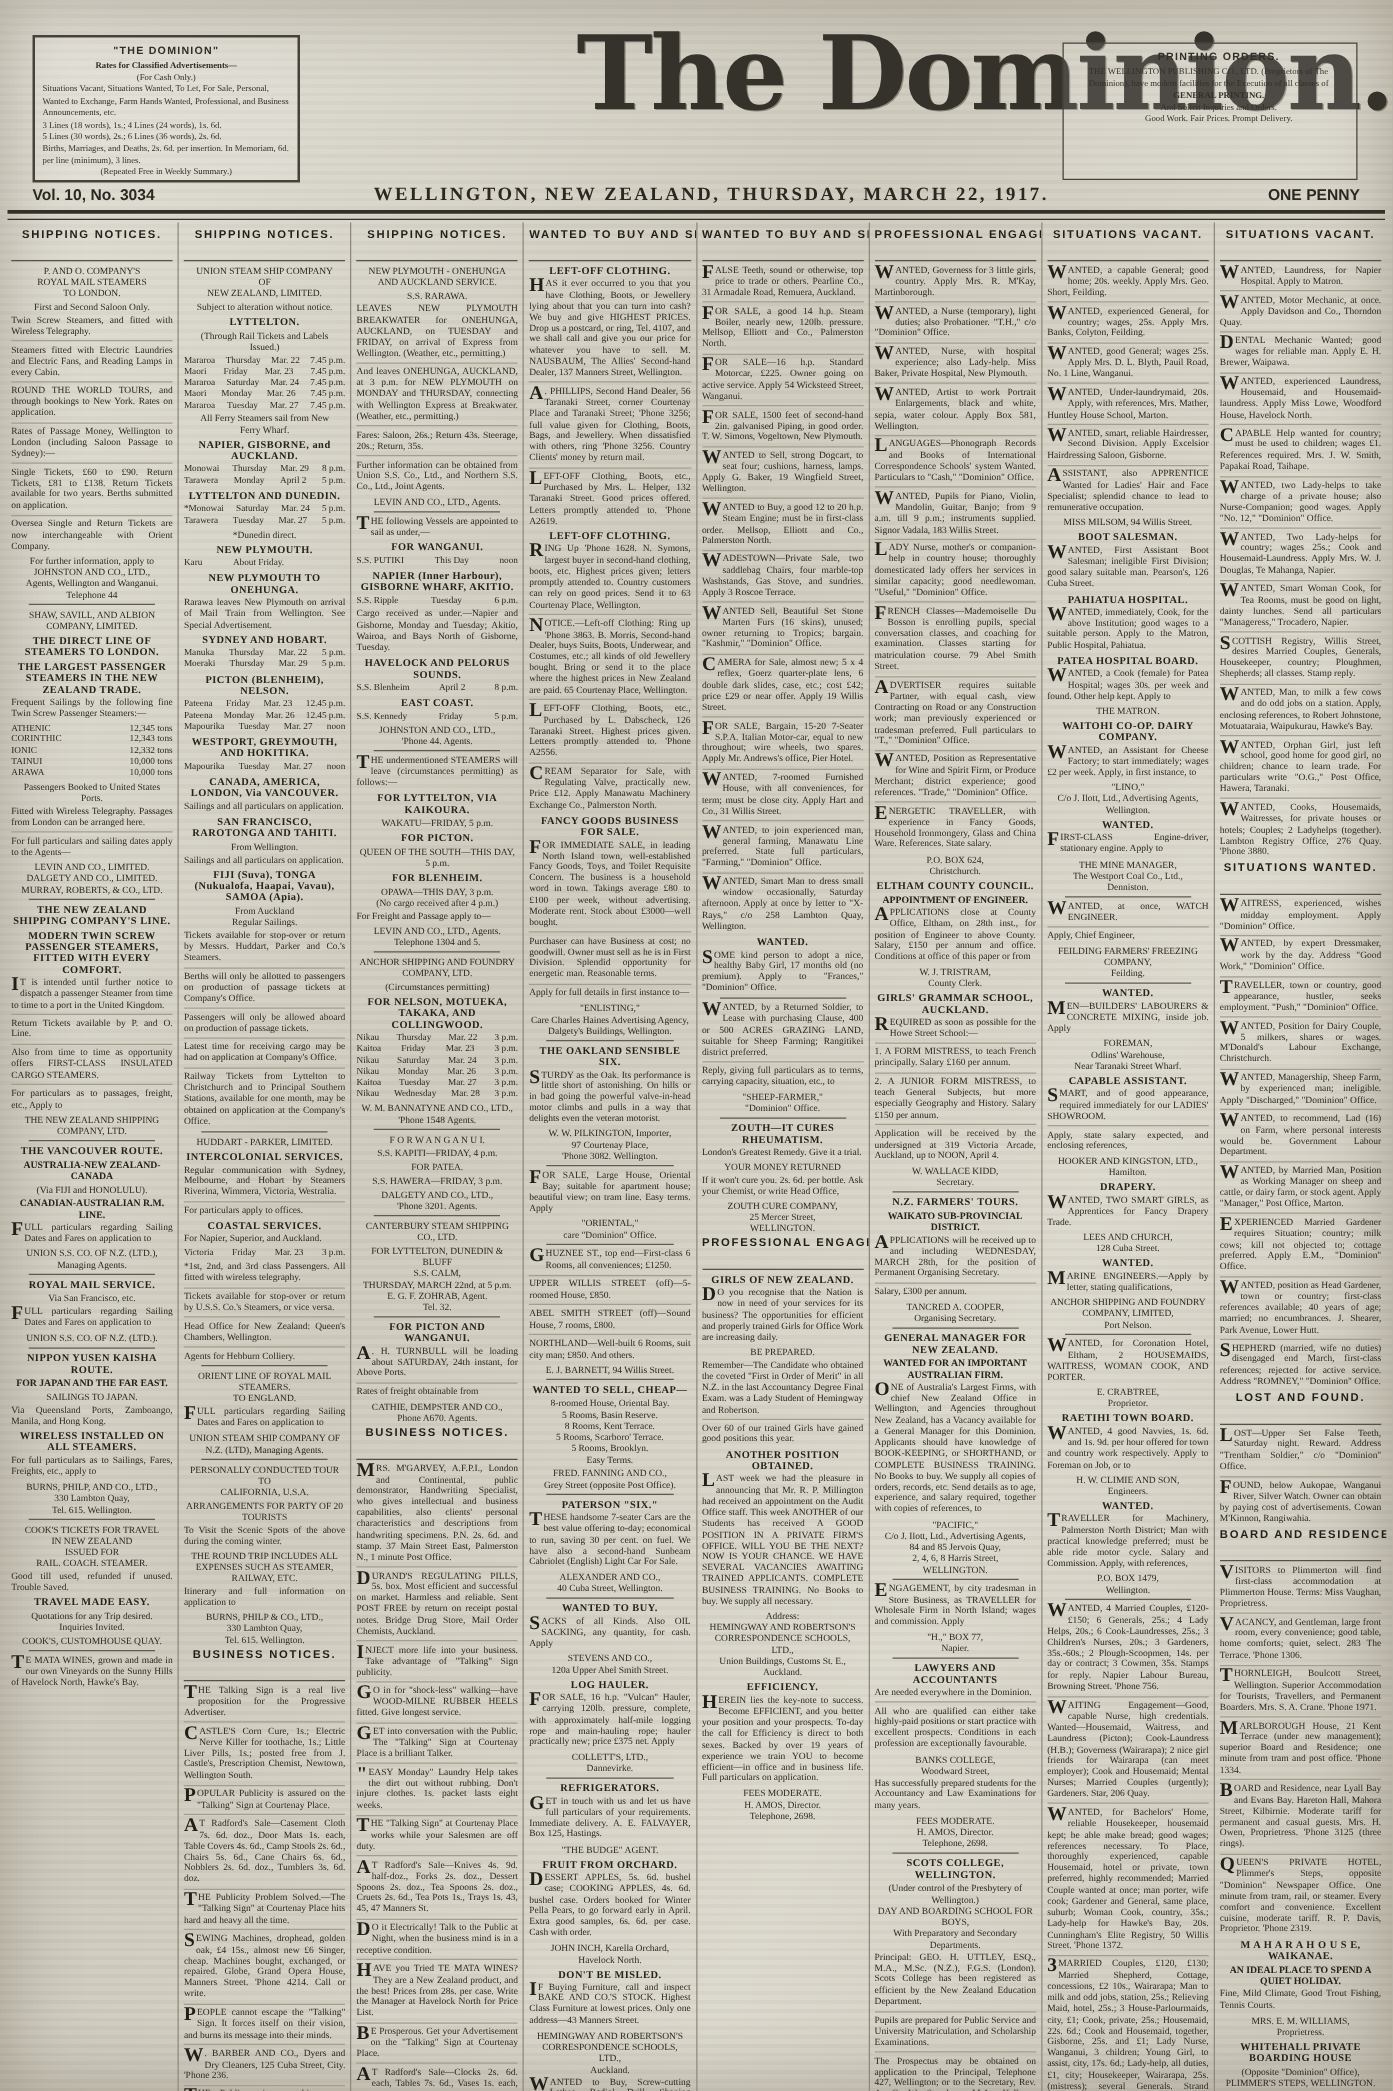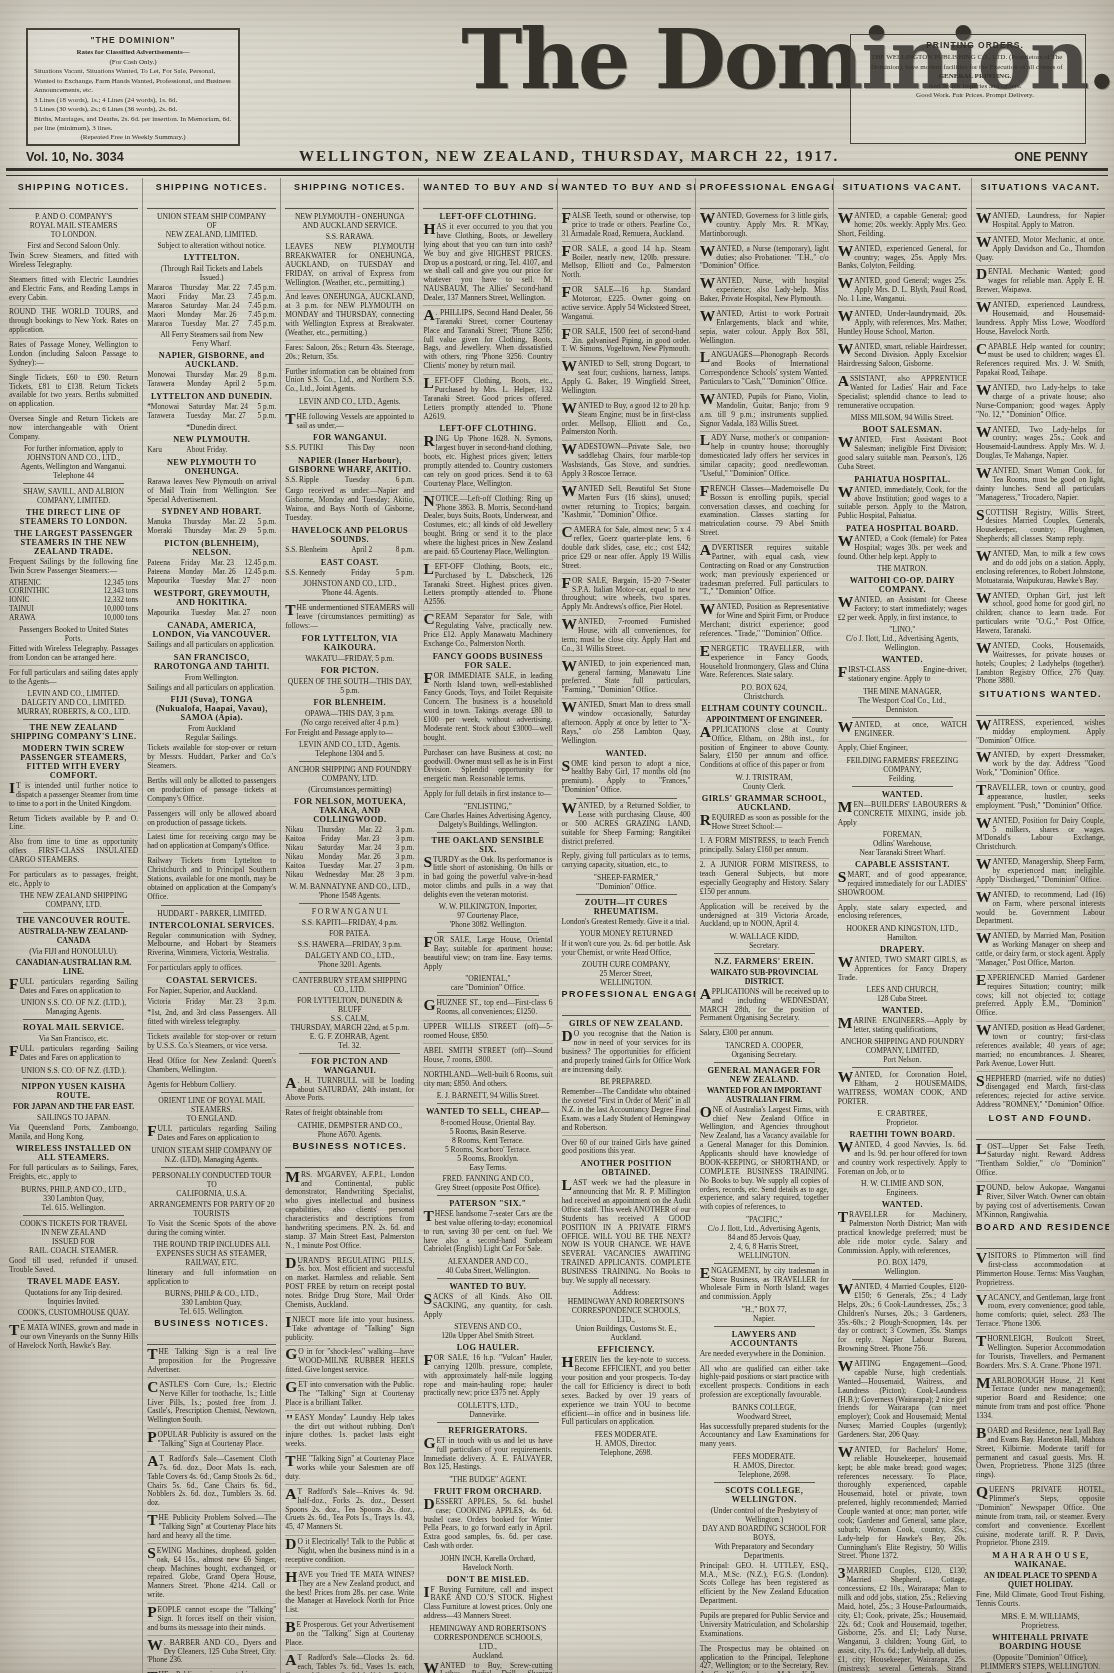--- a/index.html
+++ b/index.html
@@ -570,21 +570,21 @@
         <div class="subh2">APPOINTMENT OF ENGINEER.</div>
         <p class="ad"><span class="dc">A</span>PPLICATIONS close at County Office, Eltham, on 28th inst., for position of Engineer to above County. Salary, £150 per annum and office. Conditions at office of this paper or from</p>
         <div class="cent">W. J. TRISTRAM,<br>County Clerk.</div>
         <div class="subh">GIRLS' GRAMMAR SCHOOL, AUCKLAND.</div>
         <p class="ad"><span class="dc">R</span>EQUIRED as soon as possible for the Howe Street School:—</p>
         <p class="ad">1. A FORM MISTRESS, to teach French principally. Salary £160 per annum.</p>
         <p class="ad">2. A JUNIOR FORM MISTRESS, to teach General Subjects, but more especially Geography and History. Salary £150 per annum.</p>
         <p class="ad">Application will be received by the undersigned at 319 Victoria Arcade, Auckland, up to NOON, April 4.</p>
         <div class="cent">W. WALLACE KIDD,<br>Secretary.</div>
         <div class="hr"></div>
-        <div class="subh">N.Z. FARMERS' EREIN.</div>
+        <div class="subh">N.Z. FARMERS' TOURS.</div>
         <div class="subh2">WAIKATO SUB-PROVINCIAL DISTRICT.</div>
         <p class="ad"><span class="dc">A</span>PPLICATIONS will be received up to and including WEDNESDAY, MARCH 28th, for the position of Permanent Organising Secretary.</p>
         <p class="ad">Salary, £300 per annum.</p>
         <div class="cent">TANCRED A. COOPER,<br>Organising Secretary.</div>
         <div class="hr"></div>
         <div class="subh">GENERAL MANAGER FOR NEW ZEALAND.</div>
         <div class="subh2">WANTED FOR AN IMPORTANT AUSTRALIAN FIRM.</div>
         <p class="ad"><span class="dc">O</span>NE of Australia's Largest Firms, with chief New Zealand Office in Wellington, and Agencies throughout New Zealand, has a Vacancy available for a General Manager for this Dominion. Applicants should have knowledge of BOOK-KEEPING, or SHORTHAND, or COMPLETE BUSINESS TRAINING. No Books to buy. We supply all copies of orders, records, etc. Send details as to age, experience, and salary required, together with copies of references, to</p>
         <div class="cent">"PACIFIC,"<br>C/o J. Ilott, Ltd., Advertising Agents,<br>84 and 85 Jervois Quay,<br>2, 4, 6, 8 Harris Street,<br>WELLINGTON.</div>
         <div class="hr"></div>

